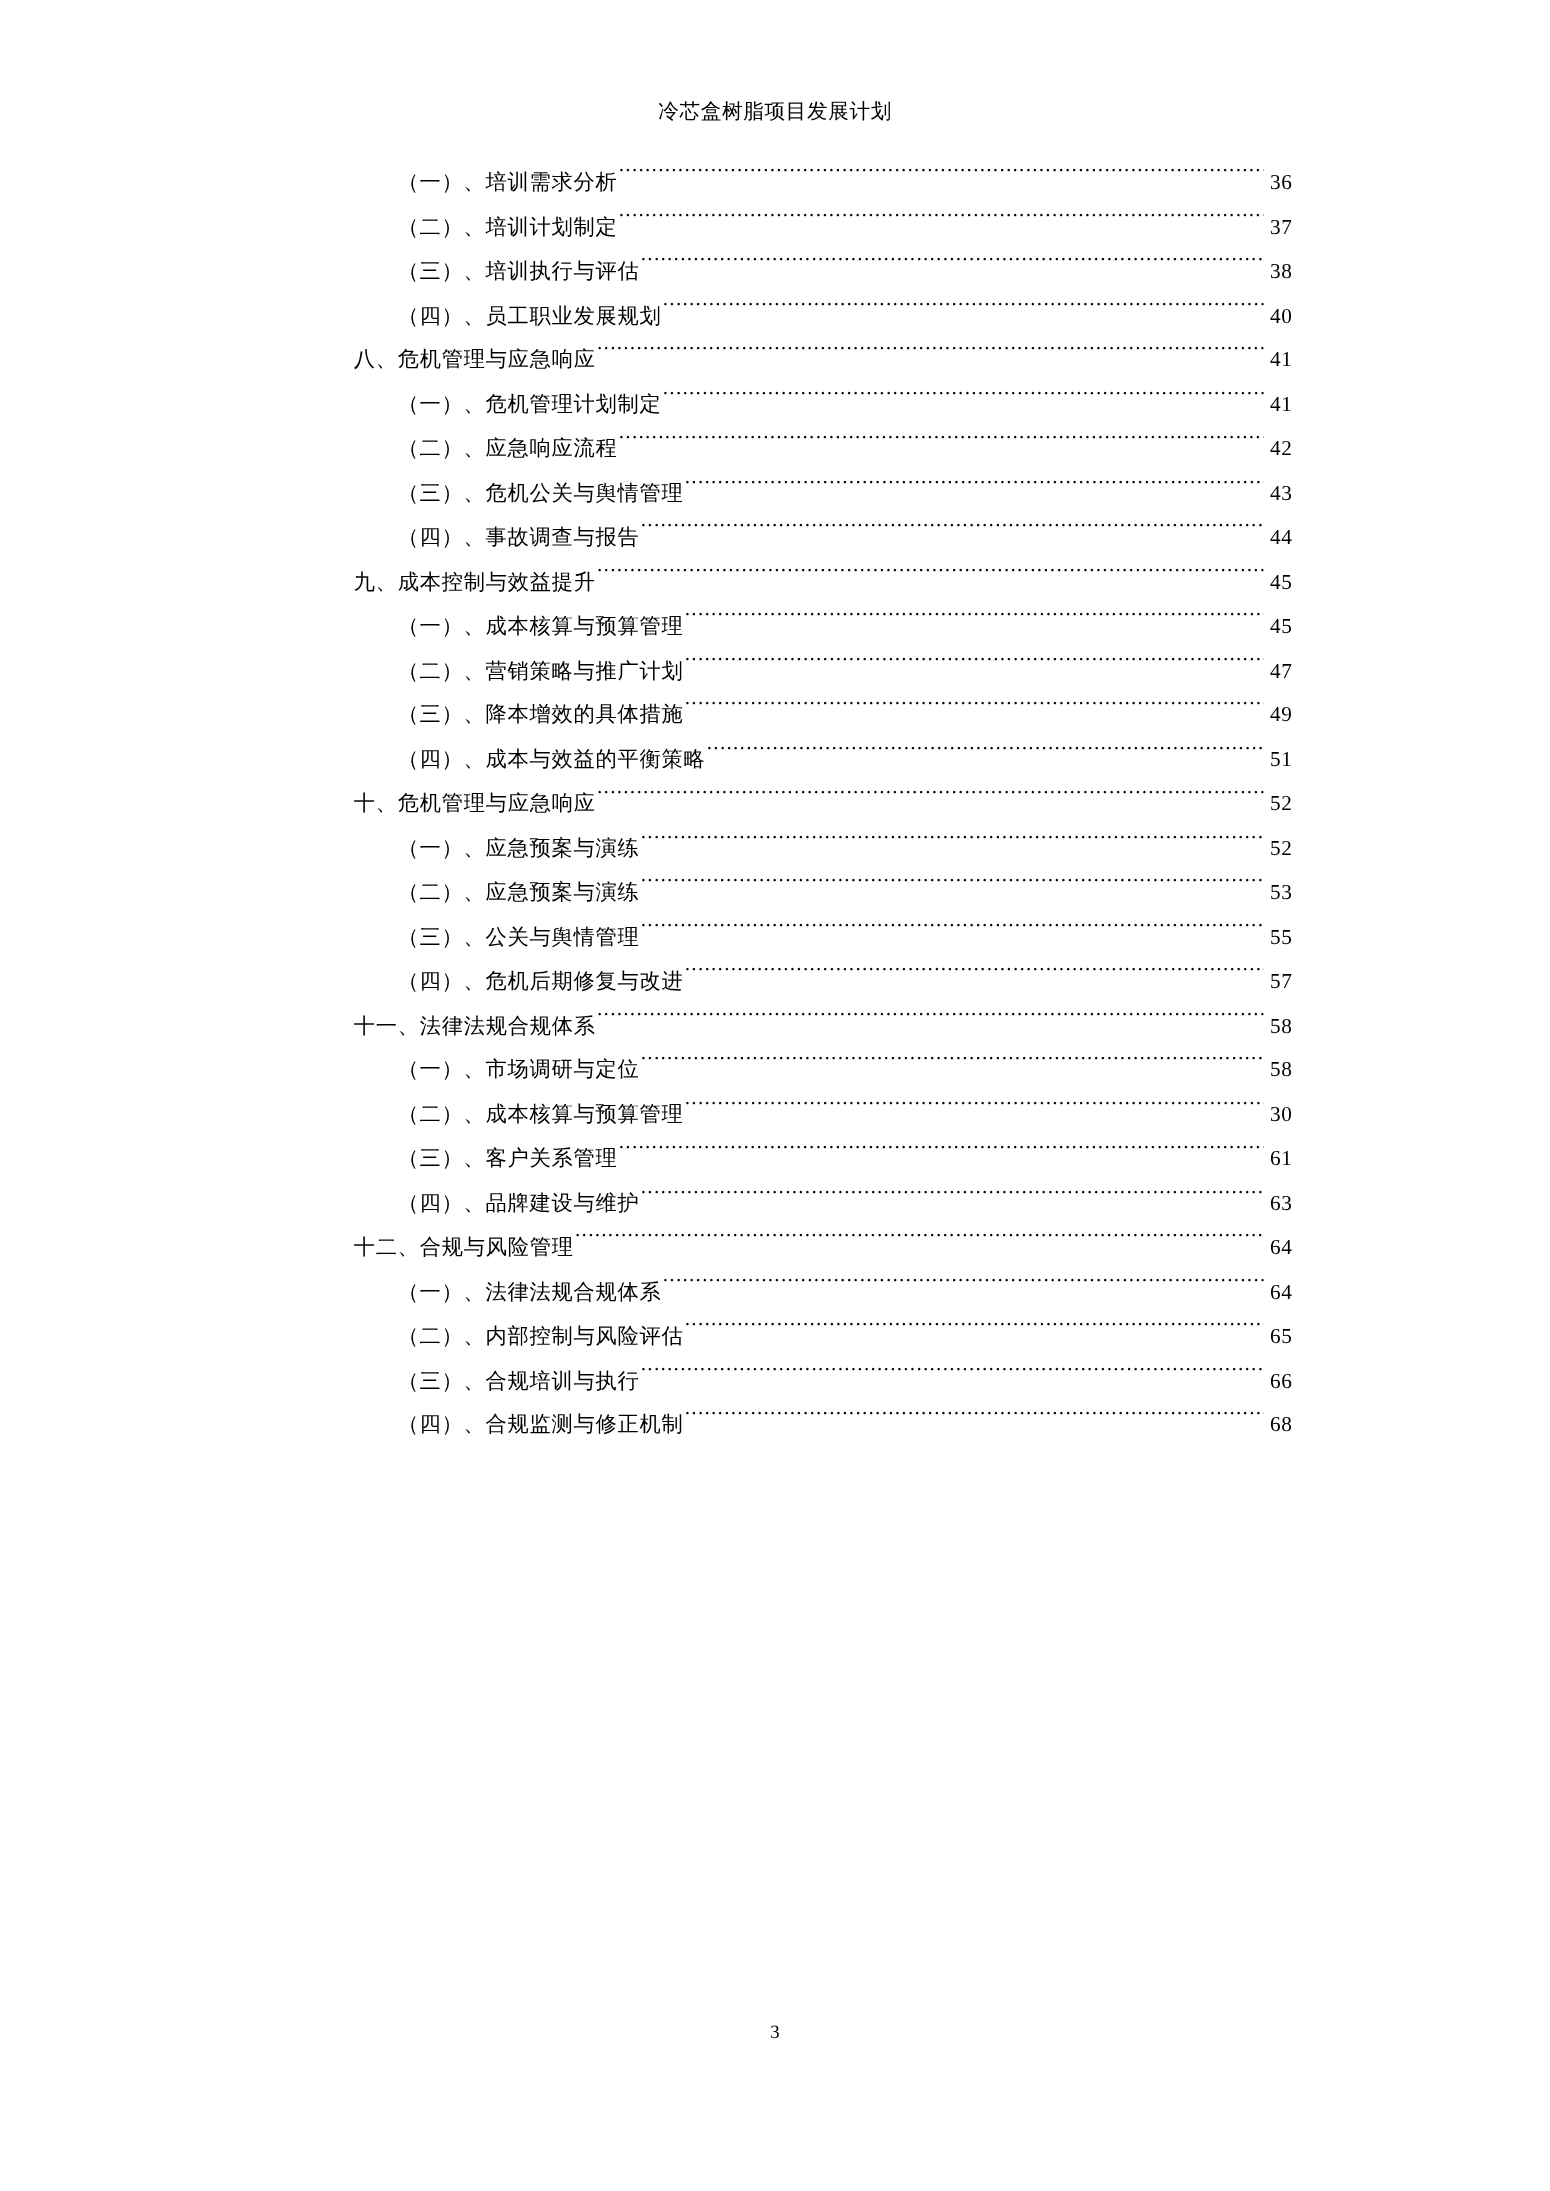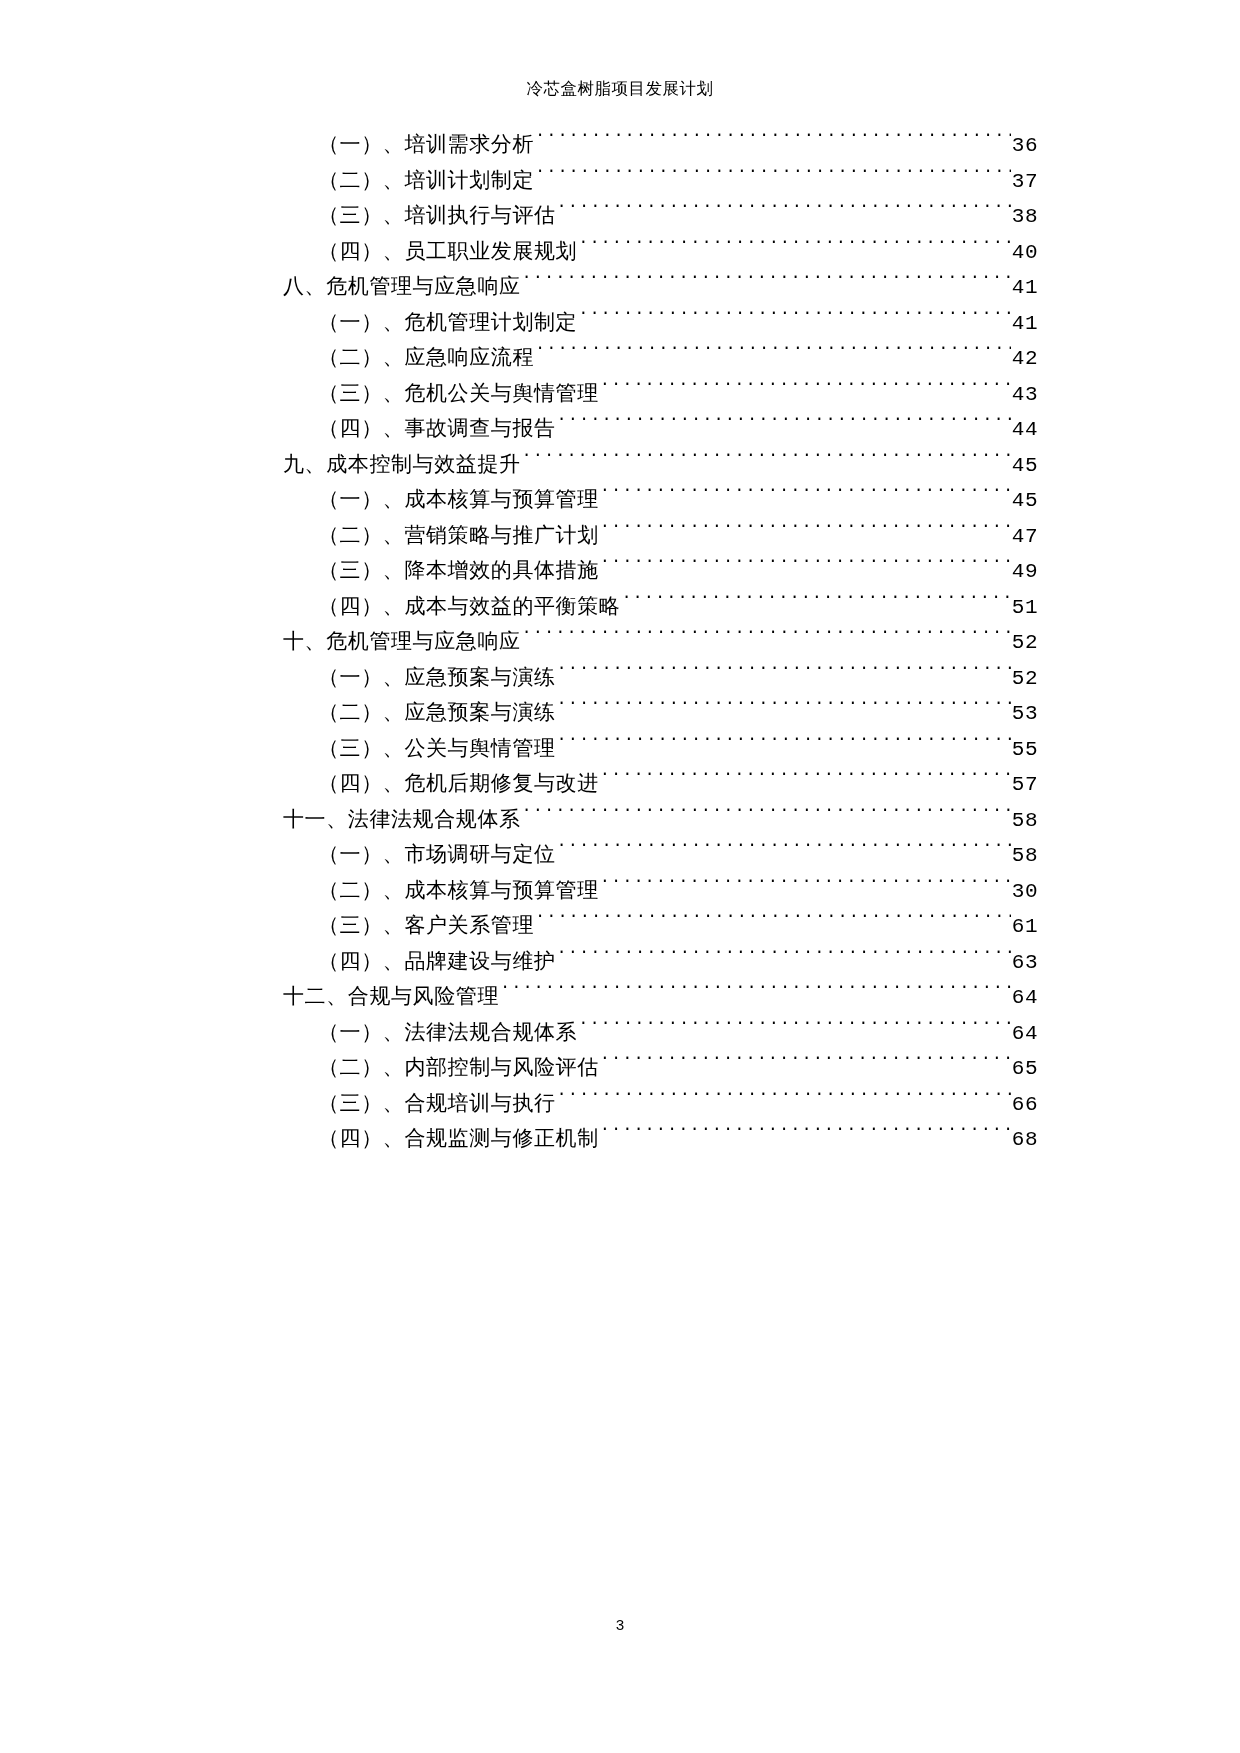--- a/index.html
+++ b/index.html
@@ -6,21 +6,21 @@
     margin: 0;
     padding: 0;
     background: #ffffff;
   }
   .page {
     position: relative;
     width: 1060px;
     height: 1753px;
     margin: 0 auto;
     background: #ffffff;
-    font-family: Liberation Mono, monospace;
+    font-family: Liberation Serif, serif;
     color: #000000;
     overflow: hidden;
   }
   .header {
     position: absolute;
     top: 78px;
     left: 0;
     width: 100%;
     text-align: center;
     font-size: 16.5px;
@@ -29,21 +29,21 @@
   }
   .toc {
     position: absolute;
     top: 128px;
     left: 172px;
     width: 776px;
   }
   .toc-row {
     display: flex;
     align-items: baseline;
-    font-size: 21px;
+    font-size: 17px;
     line-height: 35.5px;
     white-space: nowrap;
     color: #000;
   }
   .toc-row .label {
     flex: 0 0 auto;
     letter-spacing: 0.6px;
   }
   .toc-row .dots {
     flex: 1 1 auto;

